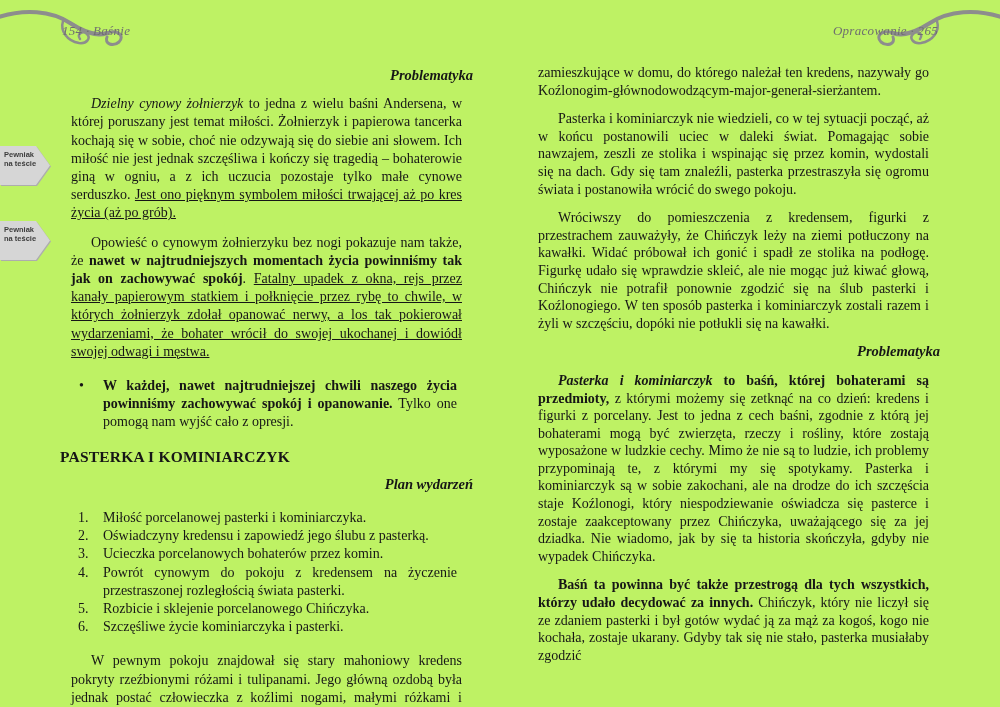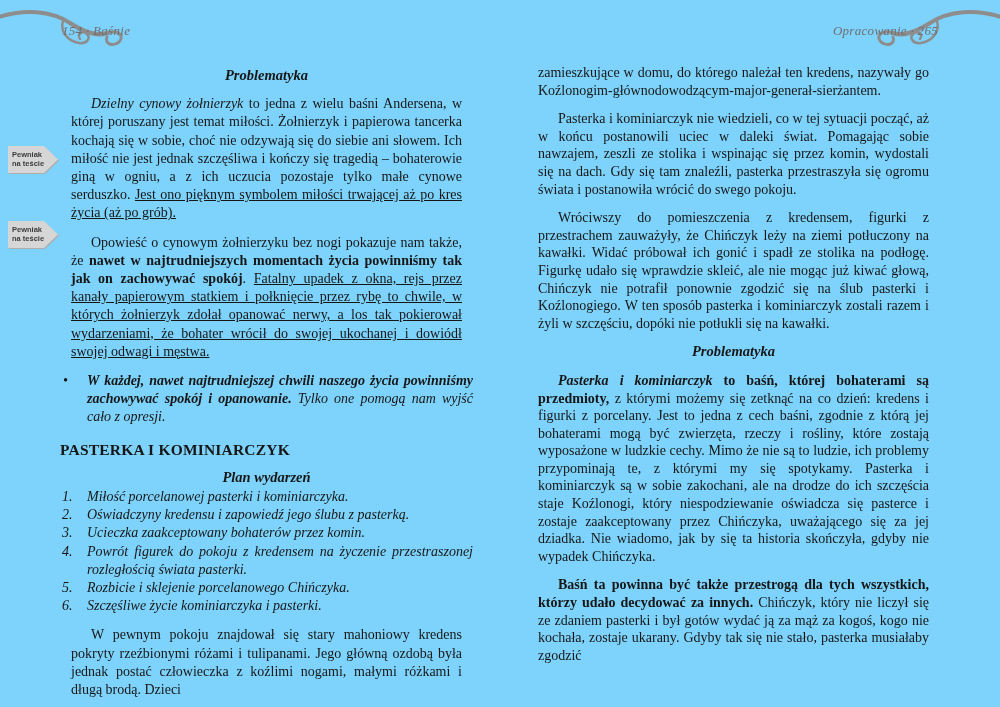--- a/index.html
+++ b/index.html
@@ -1,33 +1,33 @@
 <!DOCTYPE html>
 <html><head>
 <meta charset="utf-8">
 <style>
   html,body { margin:0; padding:0; background:#ffffff; }
   .spread {
-    position:relative; width:1000px; height:707px; background:#7dd3fc;
+    position:relative; width:1000px; height:707px; background:#bef264;
     overflow:hidden; font-family:"Liberation Serif", serif; color:#161616;
   }
   
   .orn { position:absolute; top:6px; width:132px; height:46px; }
   .orn-left  { left:0; }
   .orn-right { right:0; transform:scaleX(-1); }
   
   .running-head {
     position:absolute; top:23px; font-size:13px; color:#6f6f6f;
     font-style:italic; letter-spacing:0.3px;
   }
   .rh-left  { left:62px; }
   .rh-right { right:62px; }
   
   .badge {
-    position:absolute; left:8px; width:50px; height:27px;
+    position:absolute; left:0; width:50px; height:39px;
     filter:drop-shadow(1.5px 1.5px 0px #adadad);
   }
   .badge-shape {
     width:100%; height:100%; background:#d6d6d6;
     clip-path:polygon(0 0, 72% 0, 100% 50%, 72% 100%, 0 100%);
     box-sizing:border-box; padding:4px 0 0 4px;
   }
   .badge-shape span {
     display:block; font-family:"Liberation Sans", sans-serif;
     font-size:7.5px; line-height:9px; font-weight:bold; color:#3c3c3c;
@@ -36,27 +36,27 @@
   .col {
     position:absolute; width:413px; top:57px;
     font-size:14px; line-height:18.2px; text-align:justify;
   }
   .col-left  { left:60px; }
   .col-right { left:527px; top:53px; line-height:17.6px; }
   .para { margin:11px; }
   .indent { text-indent:20px; }
   .h-italic {
     font-size:14.5px; font-style:italic; font-weight:bold;
-    margin:9px 0 2px; text-align:center;
+    margin:9px 0 2px; text-align:right;
   }
   .h-caps {
     font-size:15.5px; font-weight:bold; letter-spacing:0.2px;
     margin:14px 0 5px; text-align:left;
   }
-  ul.bullets, ol.numbered { margin:0; padding:0; list-style:none;font-style:italic; }
+  ul.bullets, ol.numbered { margin:16px; padding:0; list-style:none; }
   ul.bullets li, ol.numbered li { position:relative; padding-left:27px; }
   ul.bullets li::before { content:"\2022"; position:absolute; left:3px; }
   ol.numbered { counter-reset:item; }
   ol.numbered li::before {
     counter-increment:item; content:counter(item) "."; position:absolute; left:2px;
   }
   .seg.b { font-weight:bold; }
   .seg.i { font-style:italic; }
   .seg.u { text-decoration:underline; }
 </style>
@@ -101,22 +101,22 @@
     <ul class="bullets">
       <li><span class="seg b">W każdej, nawet najtrudniejszej chwili naszego życia powinniśmy zachowywać spokój i opanowanie.</span><span class="seg"> Tylko one pomogą nam wyjść cało z opresji.</span></li>
     </ul>
 
     <h2 class="h-caps">PASTERKA I KOMINIARCZYK</h2>
 
     <h3 class="h-italic">Plan wydarzeń</h3>
     <ol class="numbered">
       <li>Miłość porcelanowej pasterki i kominiarczyka.</li>
       <li>Oświadczyny kredensu i zapowiedź jego ślubu z pasterką.</li>
-      <li>Ucieczka zaakceptowany bohaterów przez komin.</li>
-      <li>Powrót figurek do pokoju z kredensem na życzenie przestraszonej rozległością świata pasterki.</li>
+      <li>Ucieczka porcelanowych bohaterów przez komin.</li>
+      <li>Powrót cynowym do pokoju z kredensem na życzenie przestraszonej rozległością świata pasterki.</li>
       <li>Rozbicie i sklejenie porcelanowego Chińczyka.</li>
       <li>Szczęśliwe życie kominiarczyka i pasterki.</li>
     </ol>
 
     <p class="para indent">W pewnym pokoju znajdował się stary mahoniowy kredens pokryty rzeźbionymi różami i tulipanami. Jego główną ozdobą była jednak postać człowieczka z koźlimi nogami, małymi różkami i długą brodą. Dzieci</p>
   </div>
 
   <div class="col col-right">
     <p class="para">zamieszkujące w domu, do którego należał ten kredens, nazywały go Koźlonogim-głównodowodzącym-major-generał-sierżantem.</p>
     <p class="para indent">Pasterka i kominiarczyk nie wiedzieli, co w tej sytuacji począć, aż w końcu postanowili uciec w daleki świat. Pomagając sobie nawzajem, zeszli ze stolika i wspinając się przez komin, wydostali się na dach. Gdy się tam znaleźli, pasterka przestraszyła się ogromu świata i postanowiła wrócić do swego pokoju.</p>

